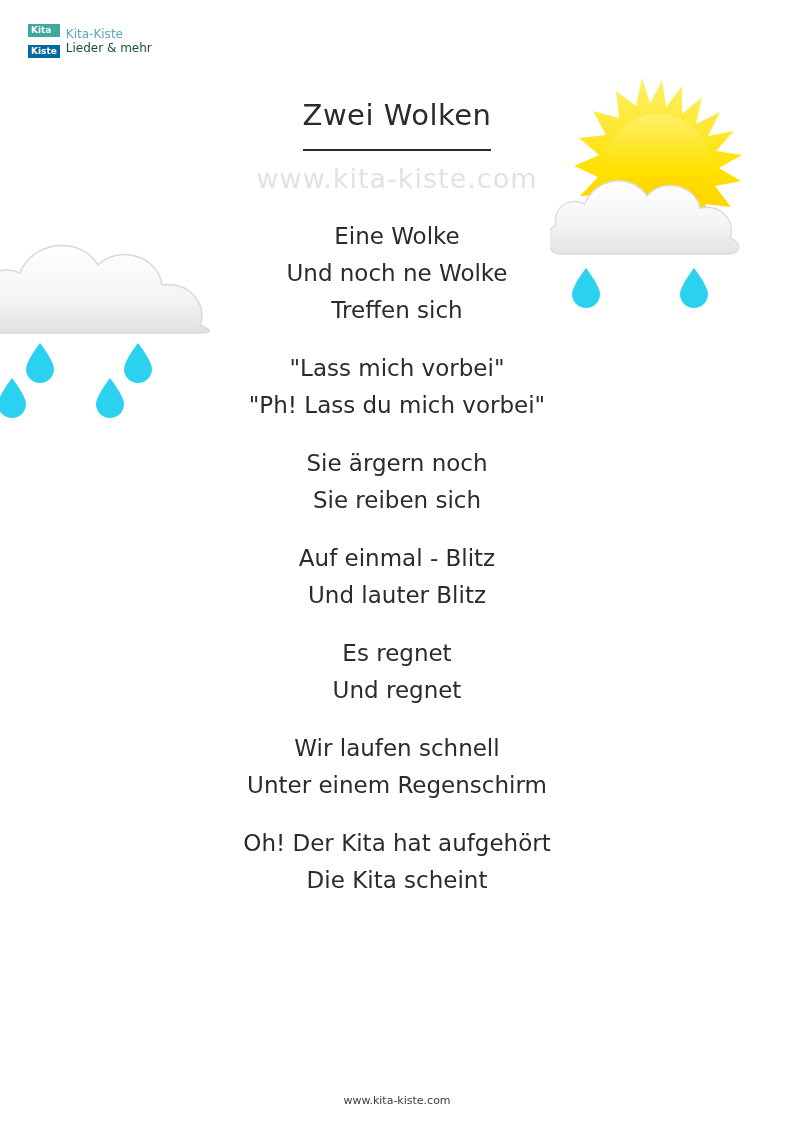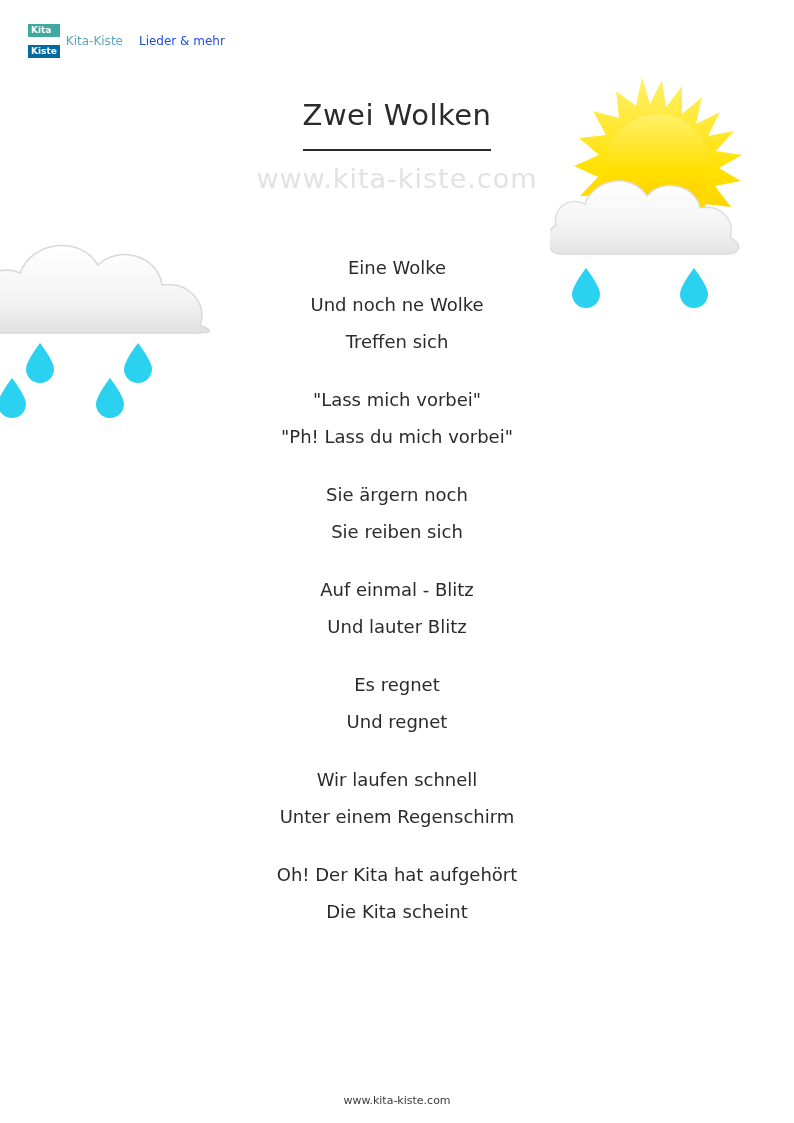--- a/index.html
+++ b/index.html
@@ -36,28 +36,28 @@
     font-size: 9px;
     font-weight: bold;
     line-height: 11px;
     padding: 1px 3px;
     letter-spacing: 0px;
     font-family: "DejaVu Sans", sans-serif;
   }
   .logo-mark .chip.alt { background: #0369a1; }
   .logo-text {
     display: flex;
-    flex-direction: row;
+    flex-direction: column;
     line-height: 14px;
   }
   .logo-text span {
     font-size: 12px;
     color: #5aa6bf;
   }
-  .logo-text span.line2 { color: #1d4ed8; margin-left: 16px; }
+  .logo-text span.line2 { color: #14532d; }
 
   
   .title {
     position: absolute;
     left: 0;
     right: 0;
     top: 98px;
     text-align: center;
     font-size: 29px;
     color: #2b2b2b;
@@ -80,24 +80,23 @@
     letter-spacing: 1px;
   }
 
   
   .lyrics {
     position: absolute;
     left: 0;
     right: 0;
     top: 218px;
     text-align: center;
-    font-size: 18px;
+    font-size: 23px;
     line-height: 37px;
     color: #2b2b2b;
-    margin-top: 31px;
   }
   .stanza { margin-bottom: 21px; }
   .stanza .line { white-space: pre; }
 
   
   .footer {
     position: absolute;
     left: 0;
     right: 0;
     bottom: 16px;

